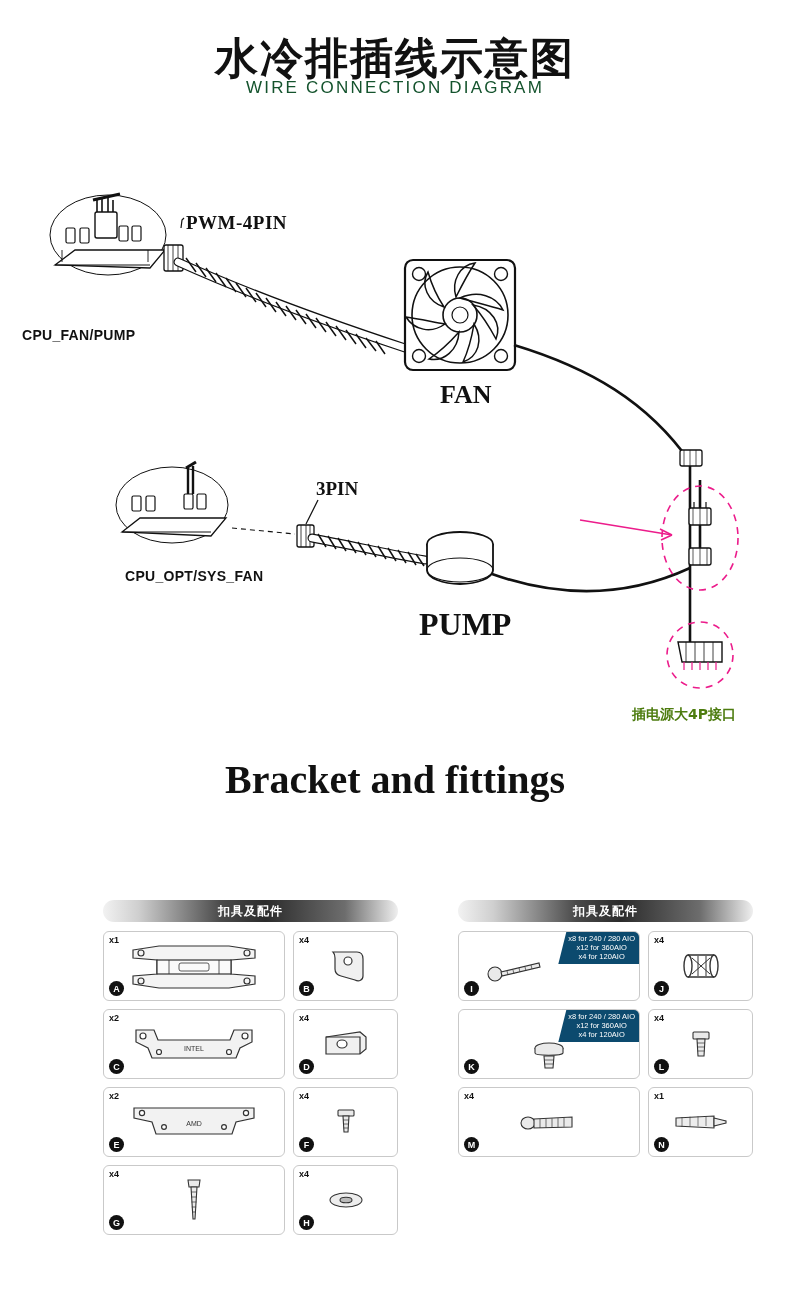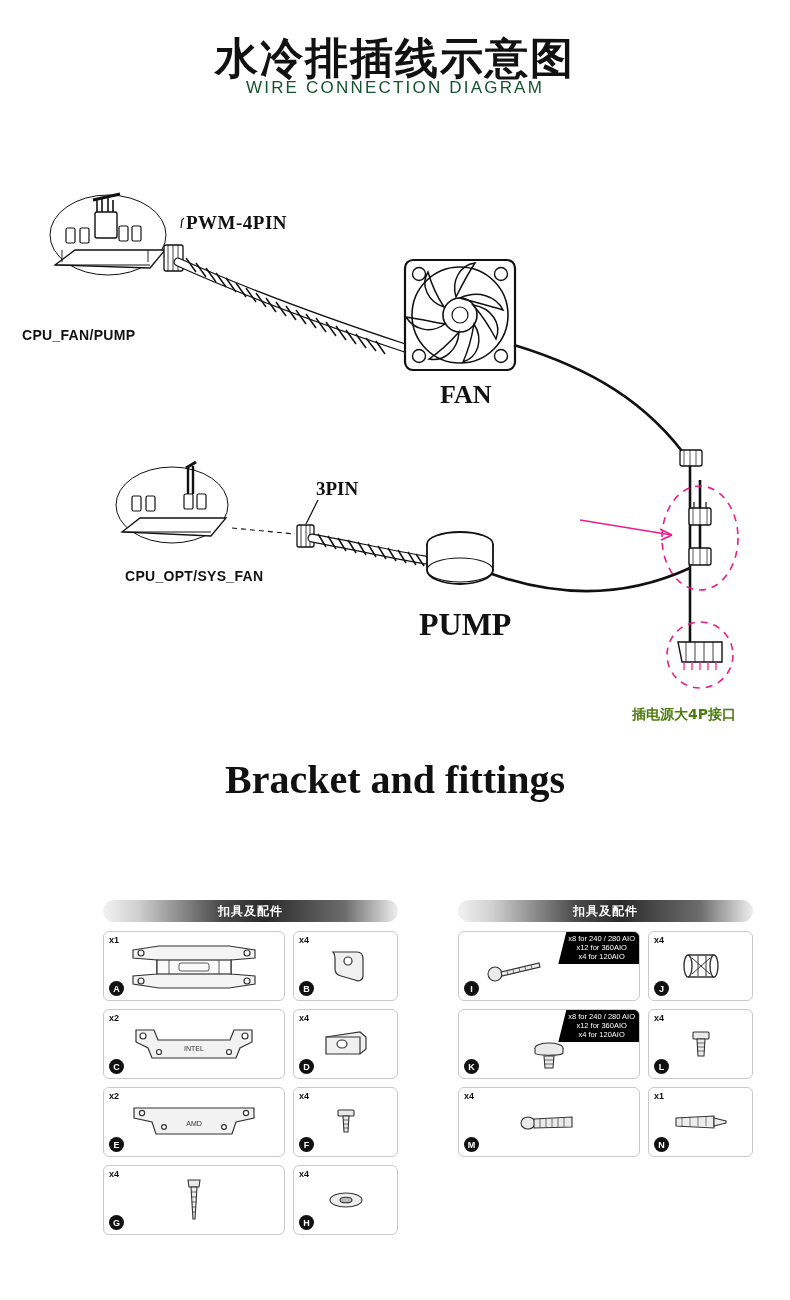--- a/index.html
+++ b/index.html
@@ -198,21 +198,21 @@
     font-weight: bold;
     display: flex;
     align-items: center;
     justify-content: center;
     font-family: "Liberation Sans", sans-serif;
   }
   .cell .note {
     position: absolute;
     right: 0;
     top: 0;
-    background: #000000;
+    background: #0c4a6e;
     color: #fff;
     font-size: 7.5px;
     line-height: 9px;
     padding: 2px 4px 3px 10px;
     text-align: center;
     font-family: "Liberation Sans", sans-serif;
     clip-path: polygon(8px 0, 100% 0, 100% 100%, 0 100%);
   }
   .cell .art {
     position: absolute;

